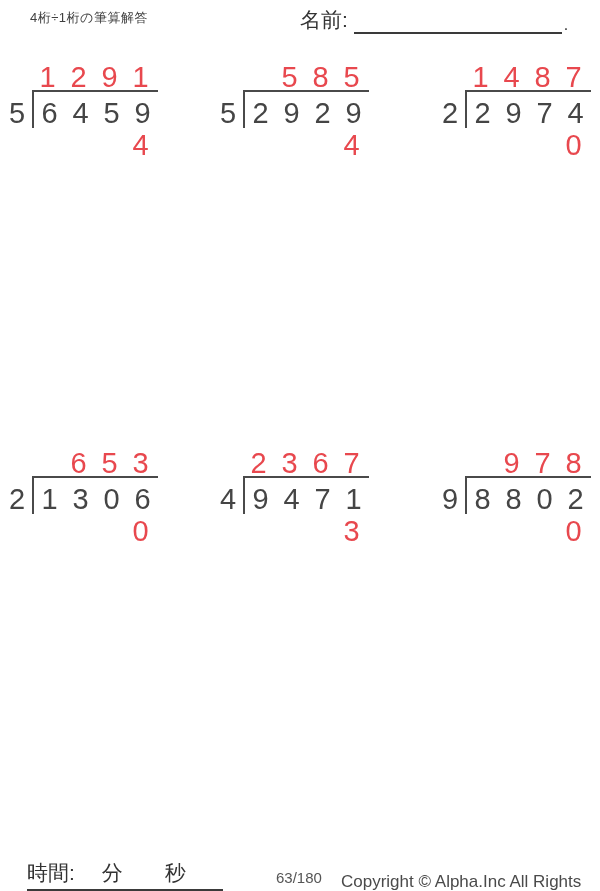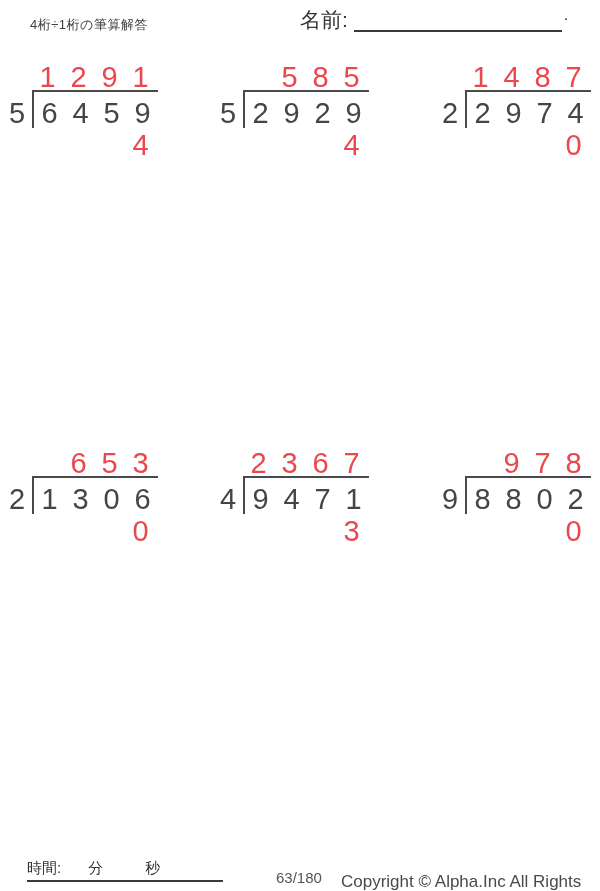--- a/index.html
+++ b/index.html
@@ -14,25 +14,25 @@
     background: #ffffff;
     font-family: "Liberation Sans", "DejaVu Sans", sans-serif;
     position: relative;
     overflow: hidden;
     color: var(--ink);
   }
 
   
   .title {
     position: absolute; left: 30px; top: 9px;
-    font-size: 13px; color: #3f3f3f; letter-spacing: 0.5px; margin-top: 7px;
+    font-size: 13px; color: #3f3f3f; letter-spacing: 0.5px;
   }
   .name-field {
     position: absolute; left: 300px; top: 6px;
-    display: flex; 
+    display: flex; align-items: flex-end;
     font-size: 21px; color: #333;
   }
   .name-line {
     display: inline-block; width: 208px; height: 24px;
     border-bottom: 2px solid #3a3a3a; margin-left: 6px;
   }
   .name-period { font-size: 16px; margin-left: 2px; color: #333; }
 
   
   .problem { position: absolute; width: 160px; }
@@ -68,21 +68,21 @@
   .bracket .digit { line-height: 24px; }
   .remainder-row {
     display: flex; margin-left: 123px; margin-top: 4px; height: 26px;
   }
 
   
   .time-field {
     position: absolute; left: 27px; top: 859px;
     width: 196px; display: flex; align-items: flex-end;
     border-bottom: 2px solid #3a3a3a;
-    font-size: 15px; color: #333; padding-bottom: 2px;
+    font-size: 21px; color: #333; padding-bottom: 2px;
   }
   .time-min { margin-left: 27px; }
   .time-sec { margin-left: 42px; }
   .page-indicator {
     position: absolute; left: 276px; top: 869px;
     font-size: 15px; color: #555;
   }
   .copyright {
     position: absolute; left: 341px; top: 872px;
     font-size: 17px; color: #4a4a4a;

